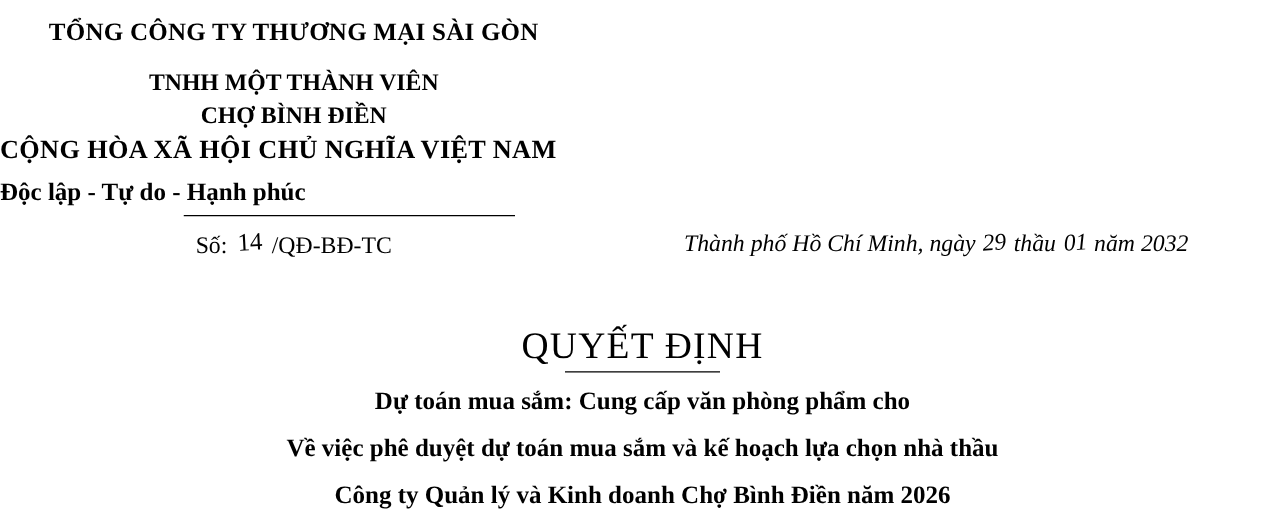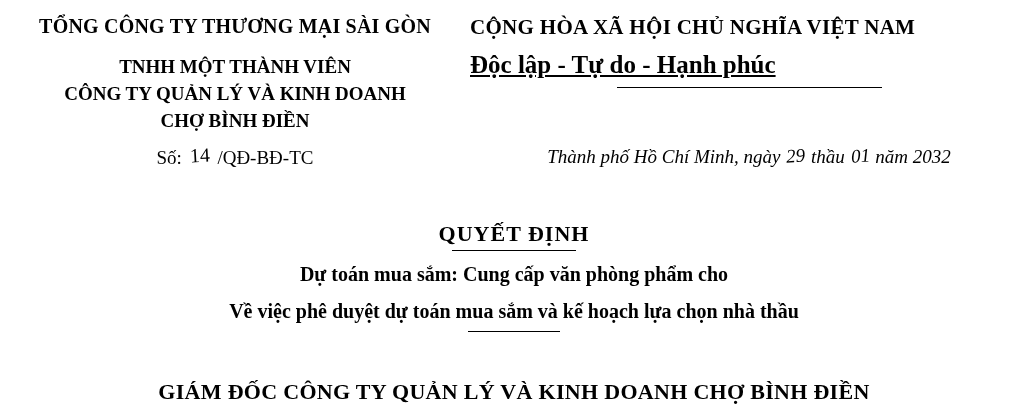--- a/index.html
+++ b/index.html
@@ -17,21 +17,21 @@
   }
   .page {
     position: relative;
     width: 1028px;
     height: 413px;
   }
 
   
   .header {
     display: flex;
-    flex-direction: row;
+    flex-direction: column;
     align-items: flex-start;
     padding-top: 14px;
   }
   .header-left {
     width: 470px;
     text-align: center;
   }
   .header-right {
     width: 558px;
   }
@@ -63,27 +63,26 @@
   }
 
   .nation-line1 {
     font-size: 21px;
     font-weight: 700;
     letter-spacing: 0.3px;
     line-height: 1.3;
     white-space: nowrap;
   }
   .nation-line2 {
-    font-size: 25px;
+    font-size: 20px;
     font-weight: 700;
     line-height: 1.3;
     margin-top: 8px;
     display: inline-block;
     position: relative;
-    text-decoration: underline;
   }
   .nation-underline {
     display: block;
     width: 265px;
     height: 1px;
     background: #000;
     margin: 5px auto 0 auto;
   }
 
   
@@ -124,22 +123,22 @@
     transform: translateY(-1px) rotate(-4deg);
     padding: 0 1px;
   }
 
   
   .title-block {
     text-align: center;
     margin-top: 52px;
   }
   .doc-title {
-    font-size: 22px;
-    font-weight: 700;
+    font-size: 30px;
+    font-weight: 400;
     letter-spacing: 1px;
   }
   .doc-title-underline {
     width: 124px;
     height: 1px;
     background: #000;
     margin: 3px auto 0 auto;
   }
   .subtitle {
     font-size: 20px;
@@ -167,21 +166,20 @@
 </head>
 <body>
 
 <div class="page">
 
   <div class="header">
 
     <div class="header-left">
       <div class="org-line1">TỔNG CÔNG TY THƯƠNG MẠI SÀI GÒN</div>
       <div class="org-line2">TNHH MỘT THÀNH VIÊN</div>
-      <div class="org-line3">CÔNG TY QUẢN LÝ VÀ KINH DOANH</div>
       <div class="org-line4">CHỢ BÌNH ĐIỀN</div>
     </div>
 
     <div class="header-right">
       <div class="nation-line1">CỘNG HÒA XÃ HỘI CHỦ NGHĨA VIỆT NAM</div>
       <div class="nation-line2">Độc lập - Tự do - Hạnh phúc</div>
       <div class="nation-underline"></div>
     </div>
 
   </div>
@@ -203,18 +201,19 @@
       <span>2032</span>
     </div>
 
   </div>
 
   <div class="title-block">
     <div class="doc-title">QUYẾT ĐỊNH</div>
     <div class="doc-title-underline"></div>
     <div class="subtitle">Dự toán mua sắm: Cung cấp văn phòng phẩm cho</div>
     <div class="subtitle">Về việc phê duyệt dự toán mua sắm và kế hoạch lựa chọn nhà thầu</div>
+    <div class="subtitle">Công ty Quản lý và Kinh doanh Chợ Bình Điền năm 2026</div>
     <div class="subtitle-underline"></div>
   </div>
 
   <div class="authority">GIÁM ĐỐC CÔNG TY QUẢN LÝ VÀ KINH DOANH CHỢ BÌNH ĐIỀN</div>
 
 </div>
 
 </body></html>

